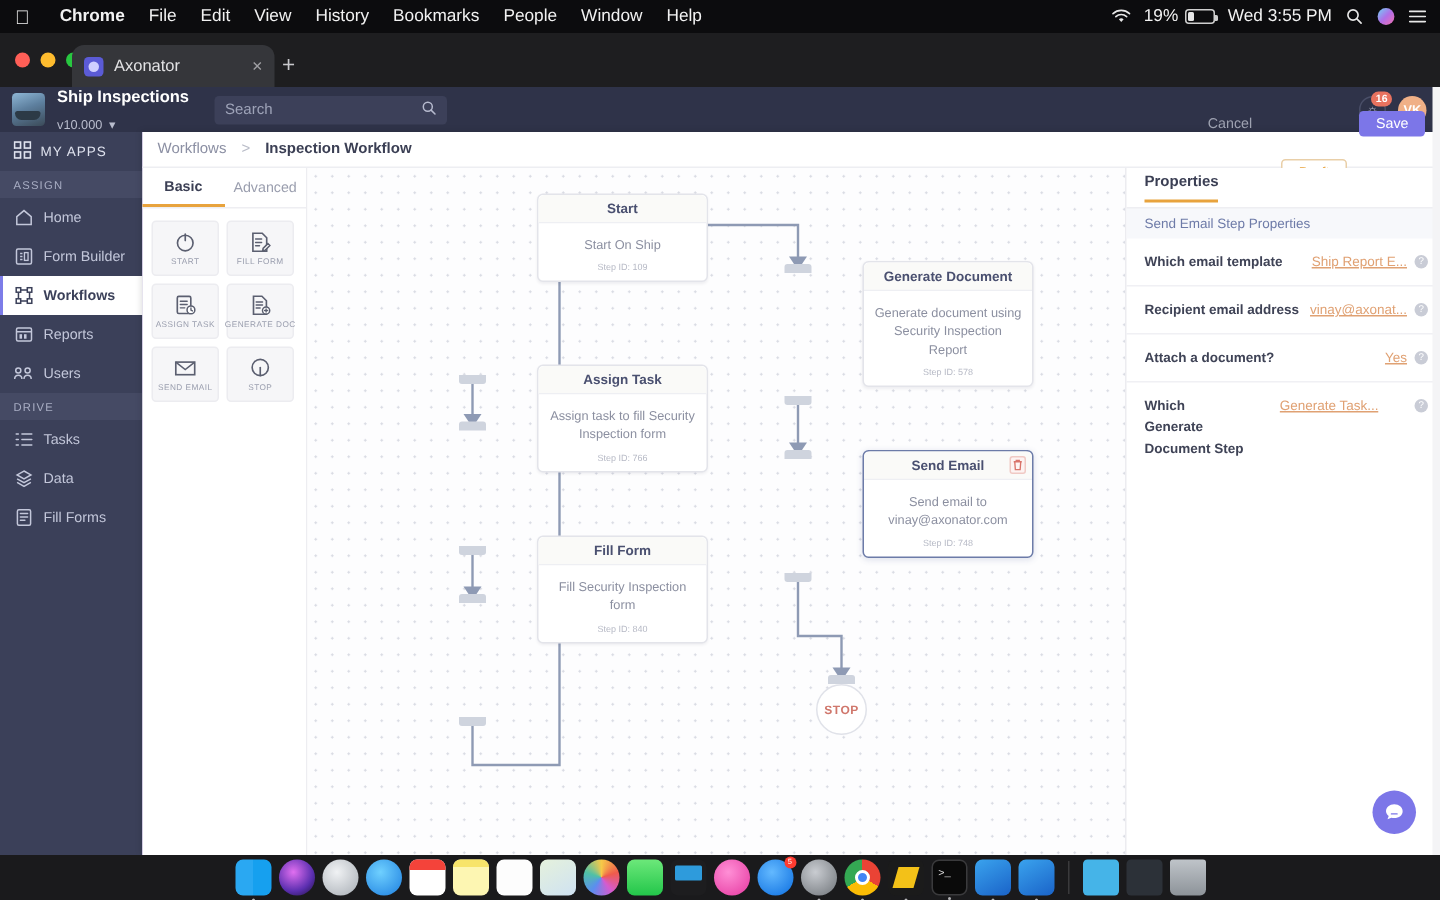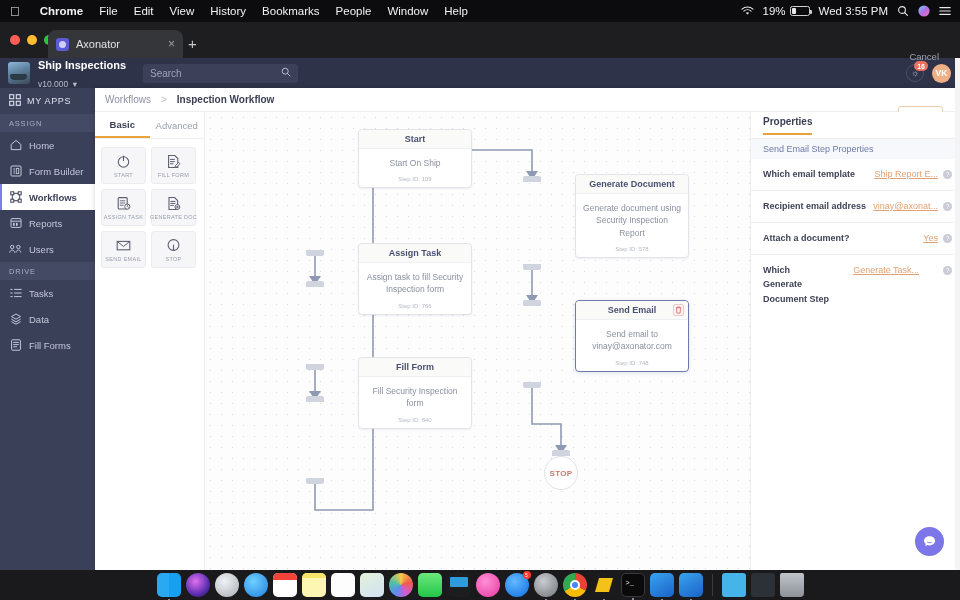--- a/index.html
+++ b/index.html
@@ -150,21 +150,21 @@
     position: absolute; top: 30px; left: 95px; width: 865px; height: 482px;
     background: #fff; box-shadow: -1px -1px 4px rgba(0,0,0,.13);
   }
   .wf-head {
     height: 24px; display: flex; align-items: center; padding: 0 10px;
     border-bottom: 1px solid #edeef2; background: #fff;
   }
   .wf-head .crumb { color: #8b8fa3; font-size: 10px; }
   .wf-head .sep { color: #b9bcc8; font-size: 10px; margin: 0 10px; }
   .wf-head .cur { color: #3b3f54; font-size: 10px; font-weight: bold; }
-  .wf-head .acts { margin-left: auto; display: flex; align-items: flex-start; gap: 8px; flex-direction: column; }
+  .wf-head .acts { margin-left: auto; display: flex; align-items: flex-start; gap: 8px; }
   .btn { font-size: 9.5px; border-radius: 3px; padding: 3px 11px; line-height: 1.2; }
   .btn-cancel { color: #9ea2b1; }
   .btn-draft { color: #e8a33d; border: 1px solid #e9cfa8; background: #fff; margin-top: 32px; }
   .btn-save { color: #fff; background: #7c76e8; }
 
   
   .pal {
     position: absolute; top: 24px; left: 0; width: 110px; height: 458px;
     background: #fff; border-right: 1px solid #ededf1;
   }

